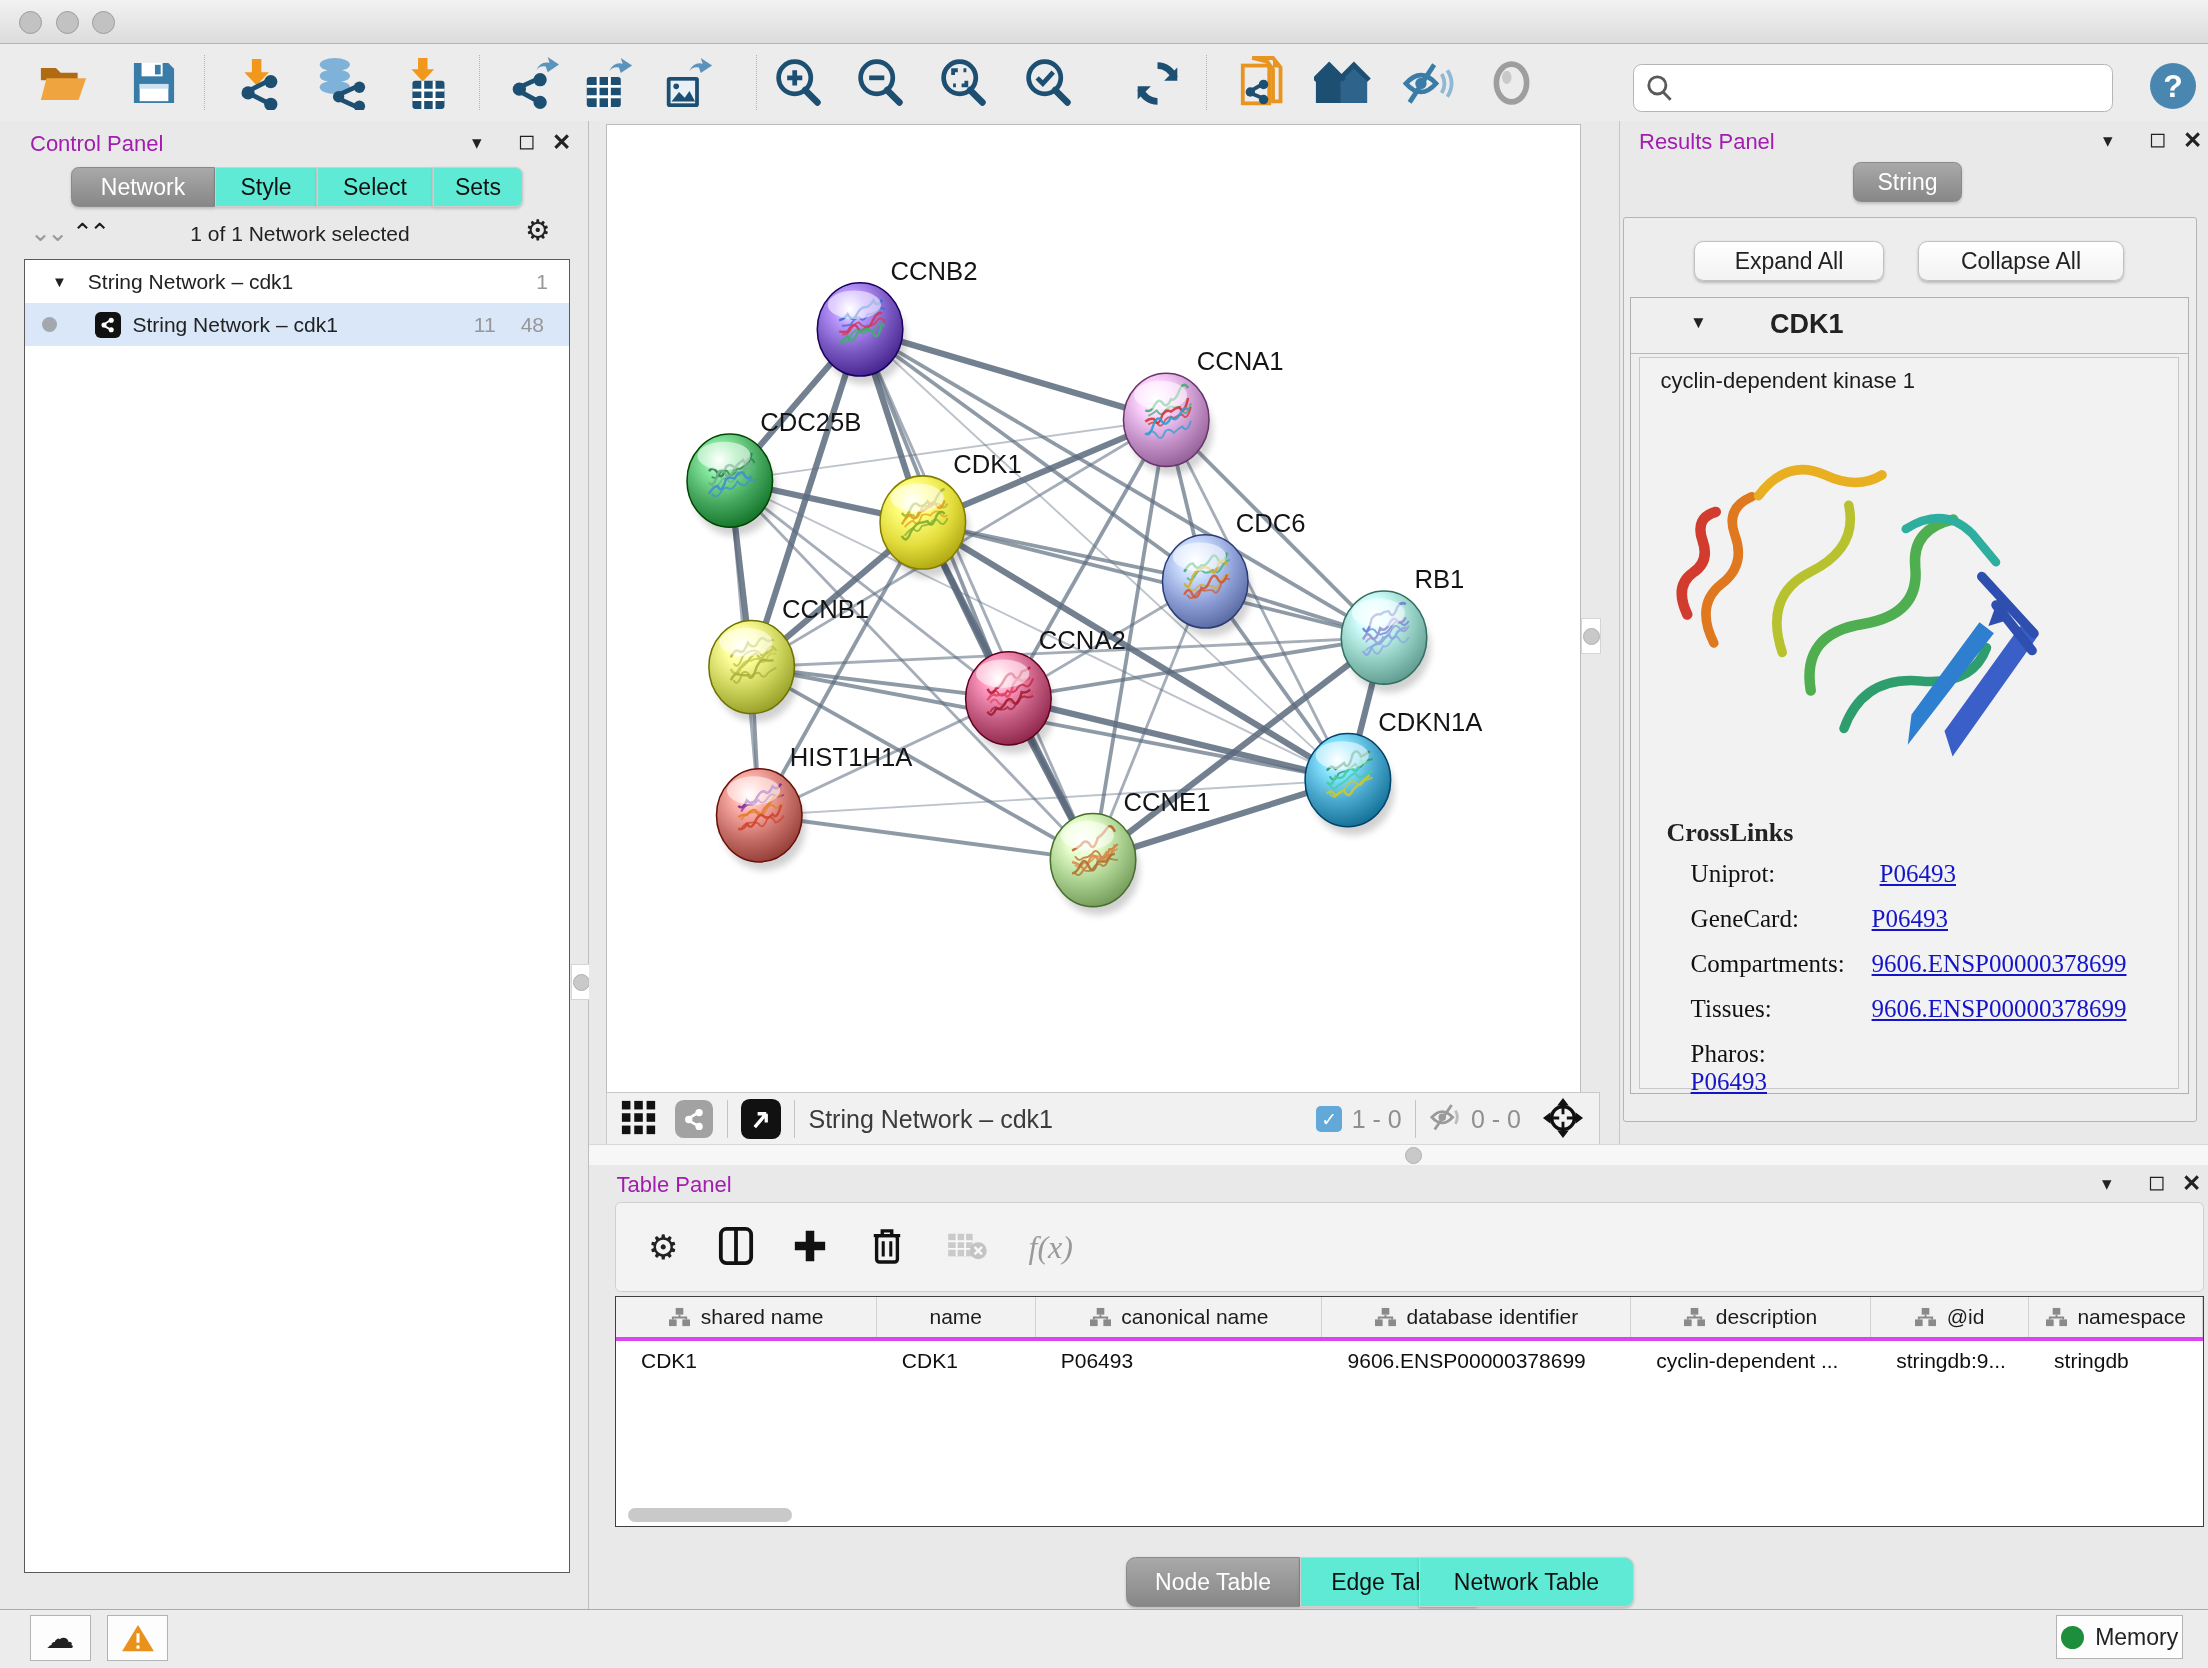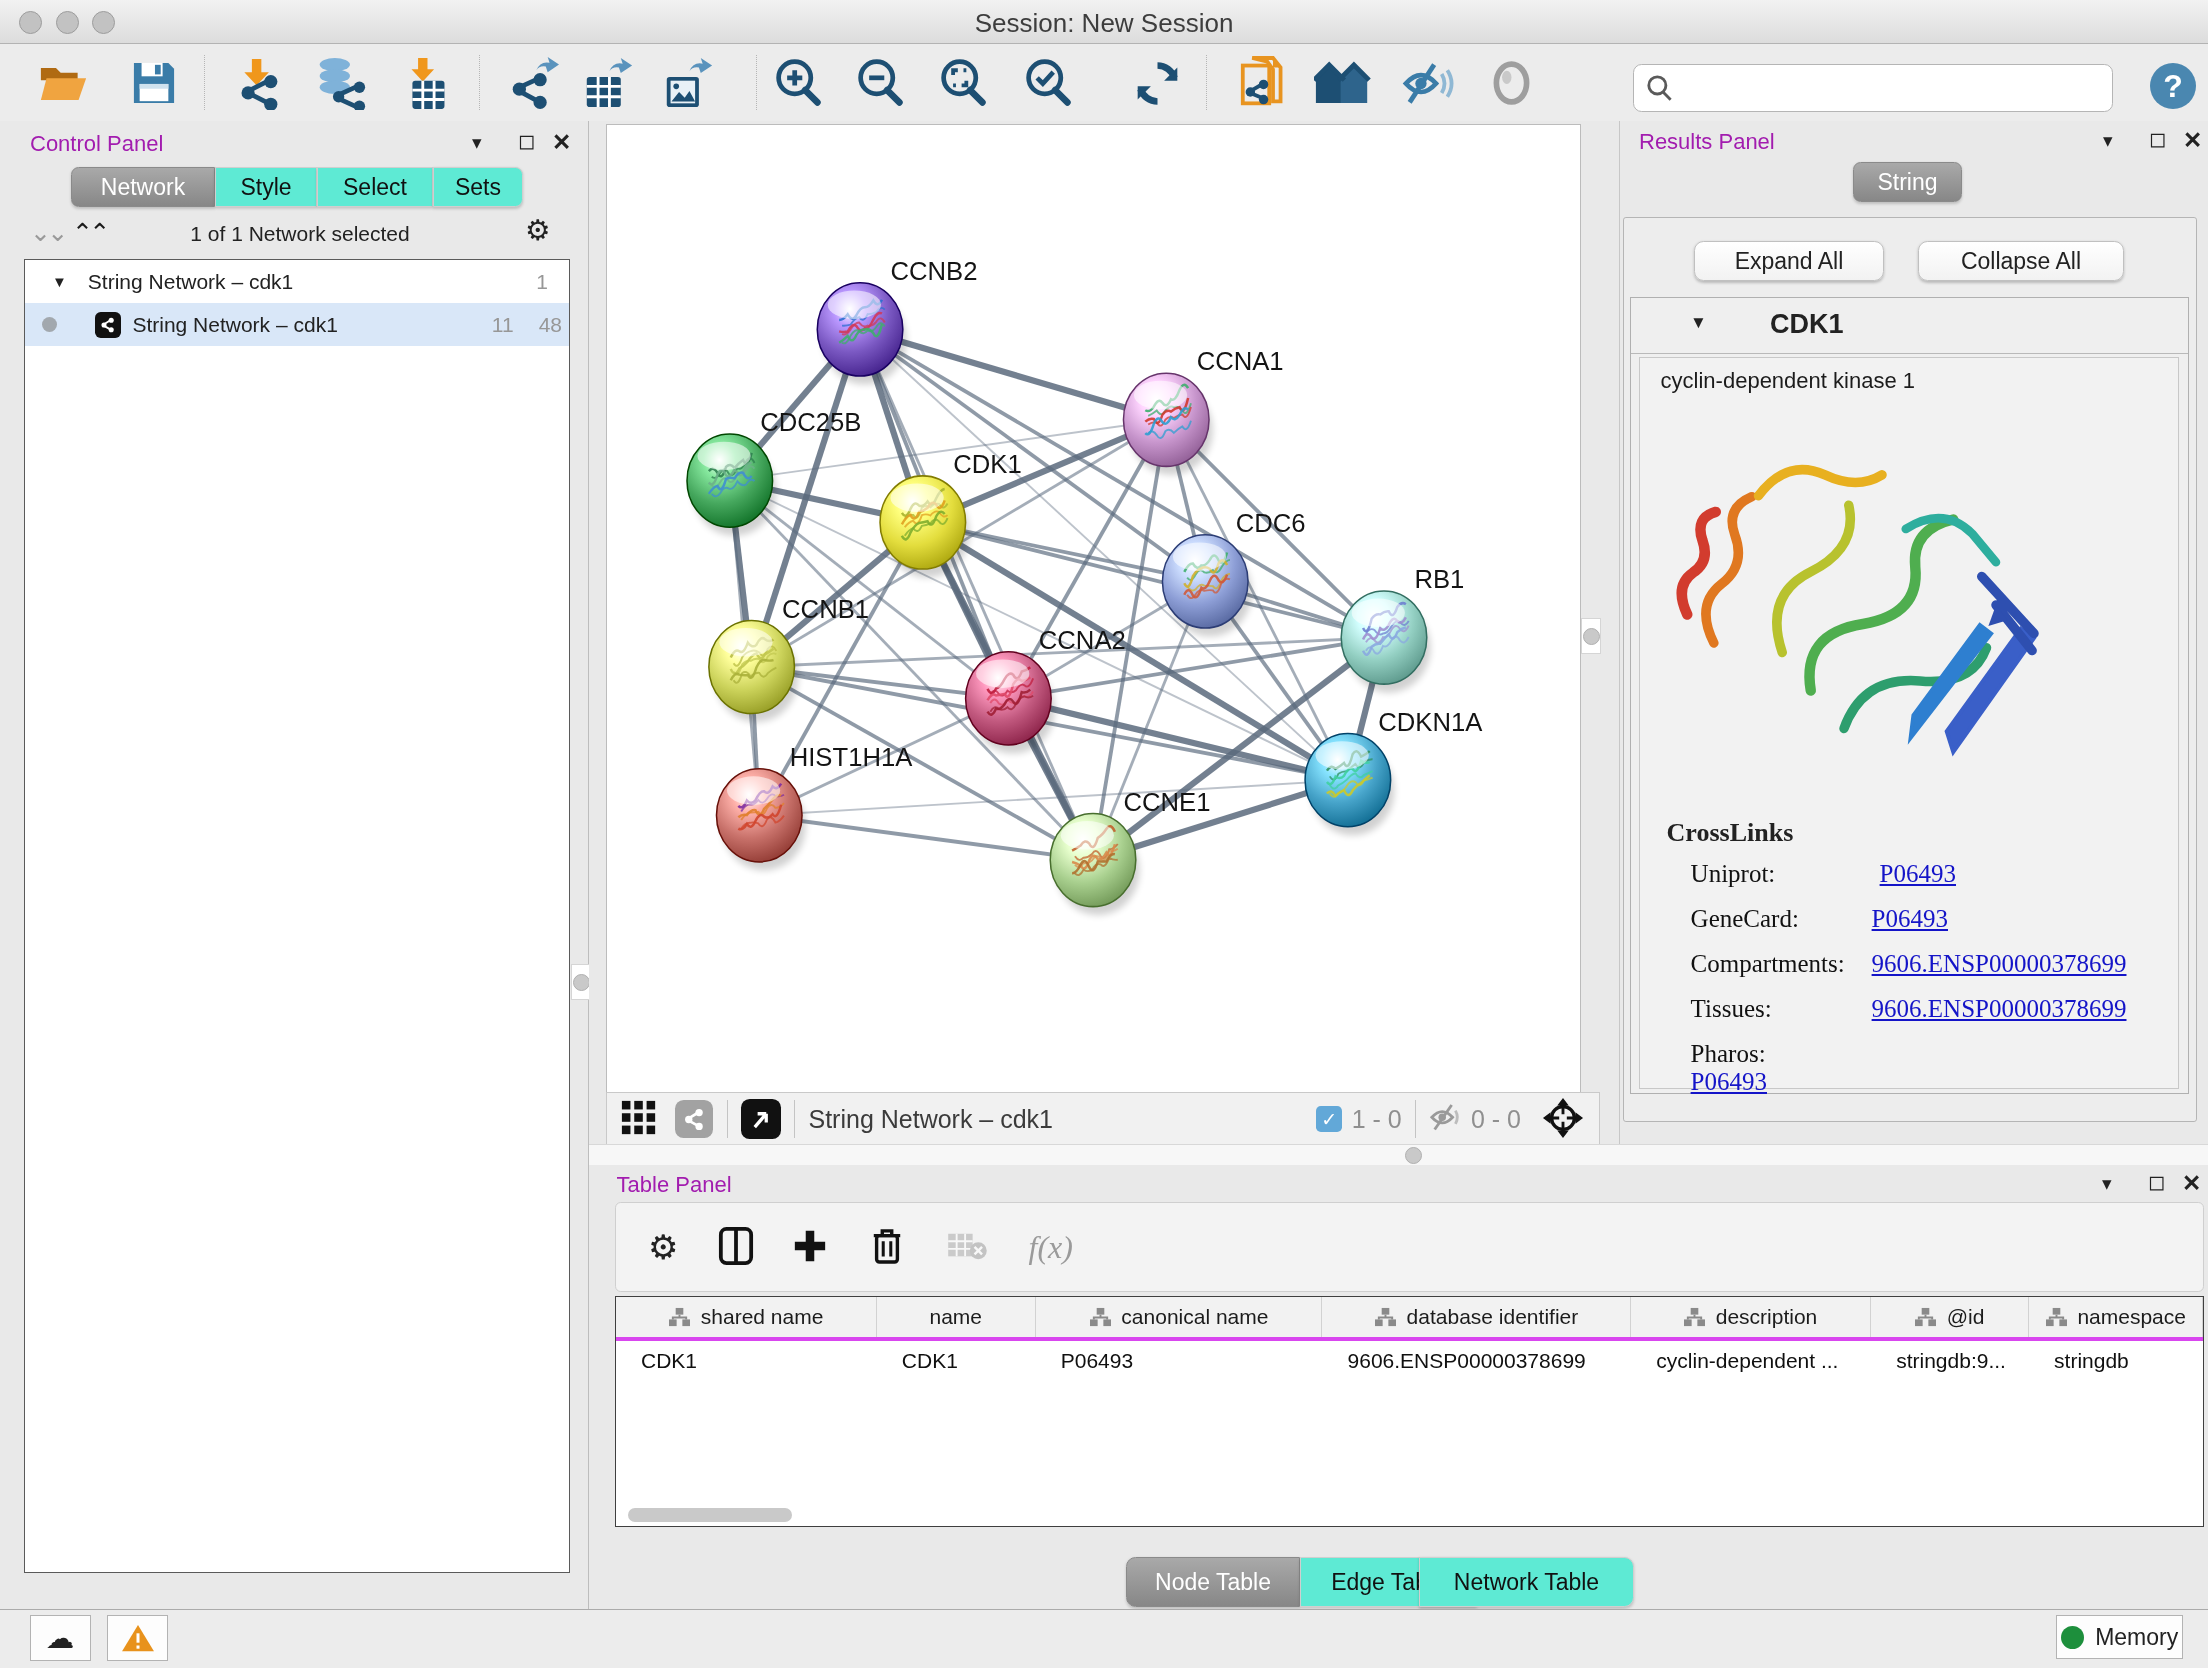--- a/index.html
+++ b/index.html
@@ -64,21 +64,20 @@
   .dot-green{width:23px;height:23px;border-radius:50%;background:#1d8f3c;}
   .u-icn{font-size:28.5px;line-height:1;}
 </style>
 </head>
 <body>
 
 <div class="abs" id="titlebar">
   <div class="abs light" style="left:19px"></div>
   <div class="abs light" style="left:56px"></div>
   <div class="abs light" style="left:92px"></div>
-  <div class="abs" id="win-title">Session: New Session</div>
 </div>
 
 <div class="abs" id="toolbar">
   <div class="abs tbtn" style="left:34px">
     <svg width="49" height="42" viewBox="0 0 52 44">
         <path d="M2 6 h16 l5 5 h18 v8 H2z" fill="#b06a12"></path>
         <path d="M8 17 h42 l-8 23 H2z" fill="#f0a440"></path>
       </svg>
   </div>
   <div class="abs tbtn" style="left:124px">
@@ -267,21 +266,21 @@
             <g fill="#fff">
               <circle cx="14" cy="4" r="3.2"></circle>
               <circle cx="5" cy="10" r="3.2"></circle>
               <circle cx="14" cy="16" r="3.2"></circle>
               <path d="M5 9 14 3.5 M5 11 14 16" stroke="#fff" stroke-width="2.4"></path>
             </g>
           </svg>
       </span>
       <span style="margin-left:11.4px">String Network – cdk1</span>
       <span class="cnt" style="margin-left:auto">11</span>
-      <span class="cnt" style="margin-left:25px;margin-right:7px">48</span>
+      <span class="cnt" style="margin-left:25px;margin-right:25px">48</span>
     </div>
   </div>
   <div class="abs gripbox" style="left:571px;top:843px;width:18px;height:34px">
       <div class="grip"></div>
     </div>
 </div>
 
 <div class="abs" id="net-col"></div>
 <svg class="abs" id="net-canvas" width="973" height="968" viewBox="0 0 1023 1018">
     <defs>

